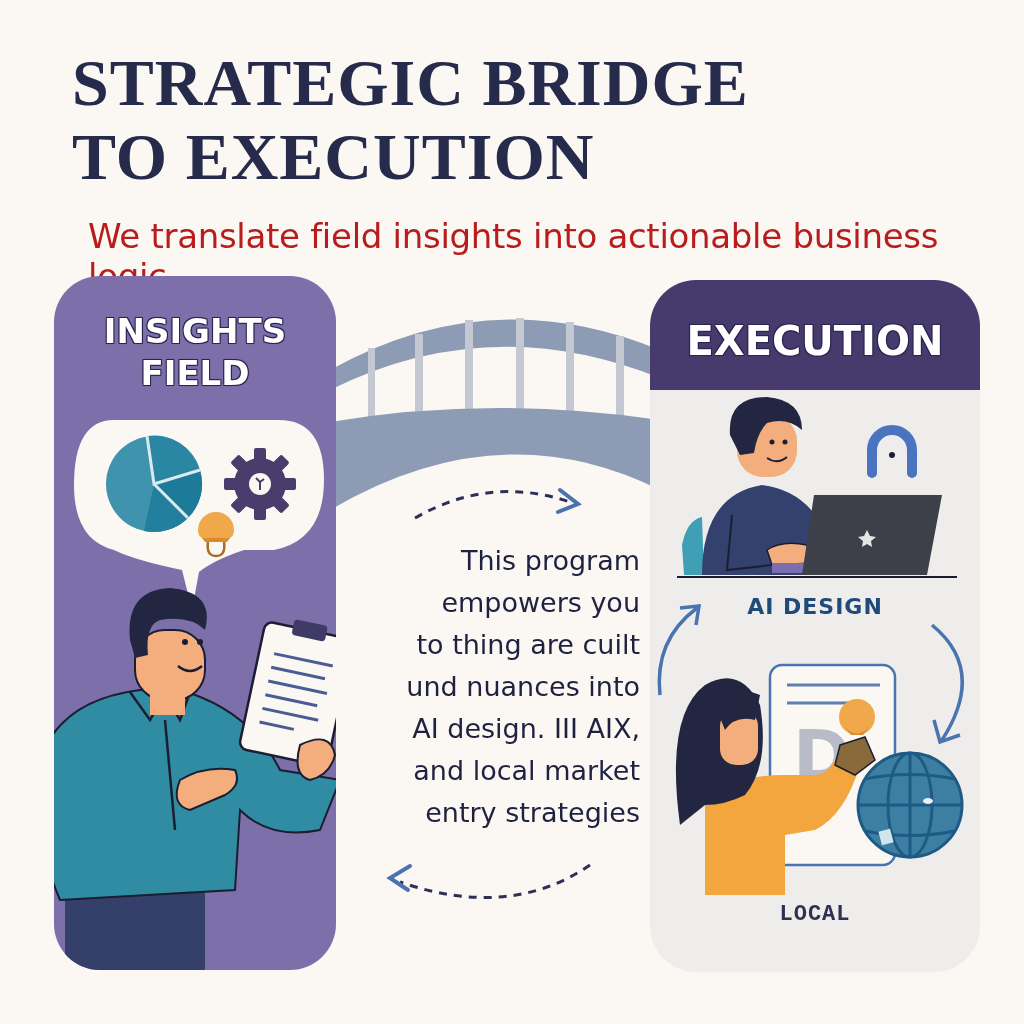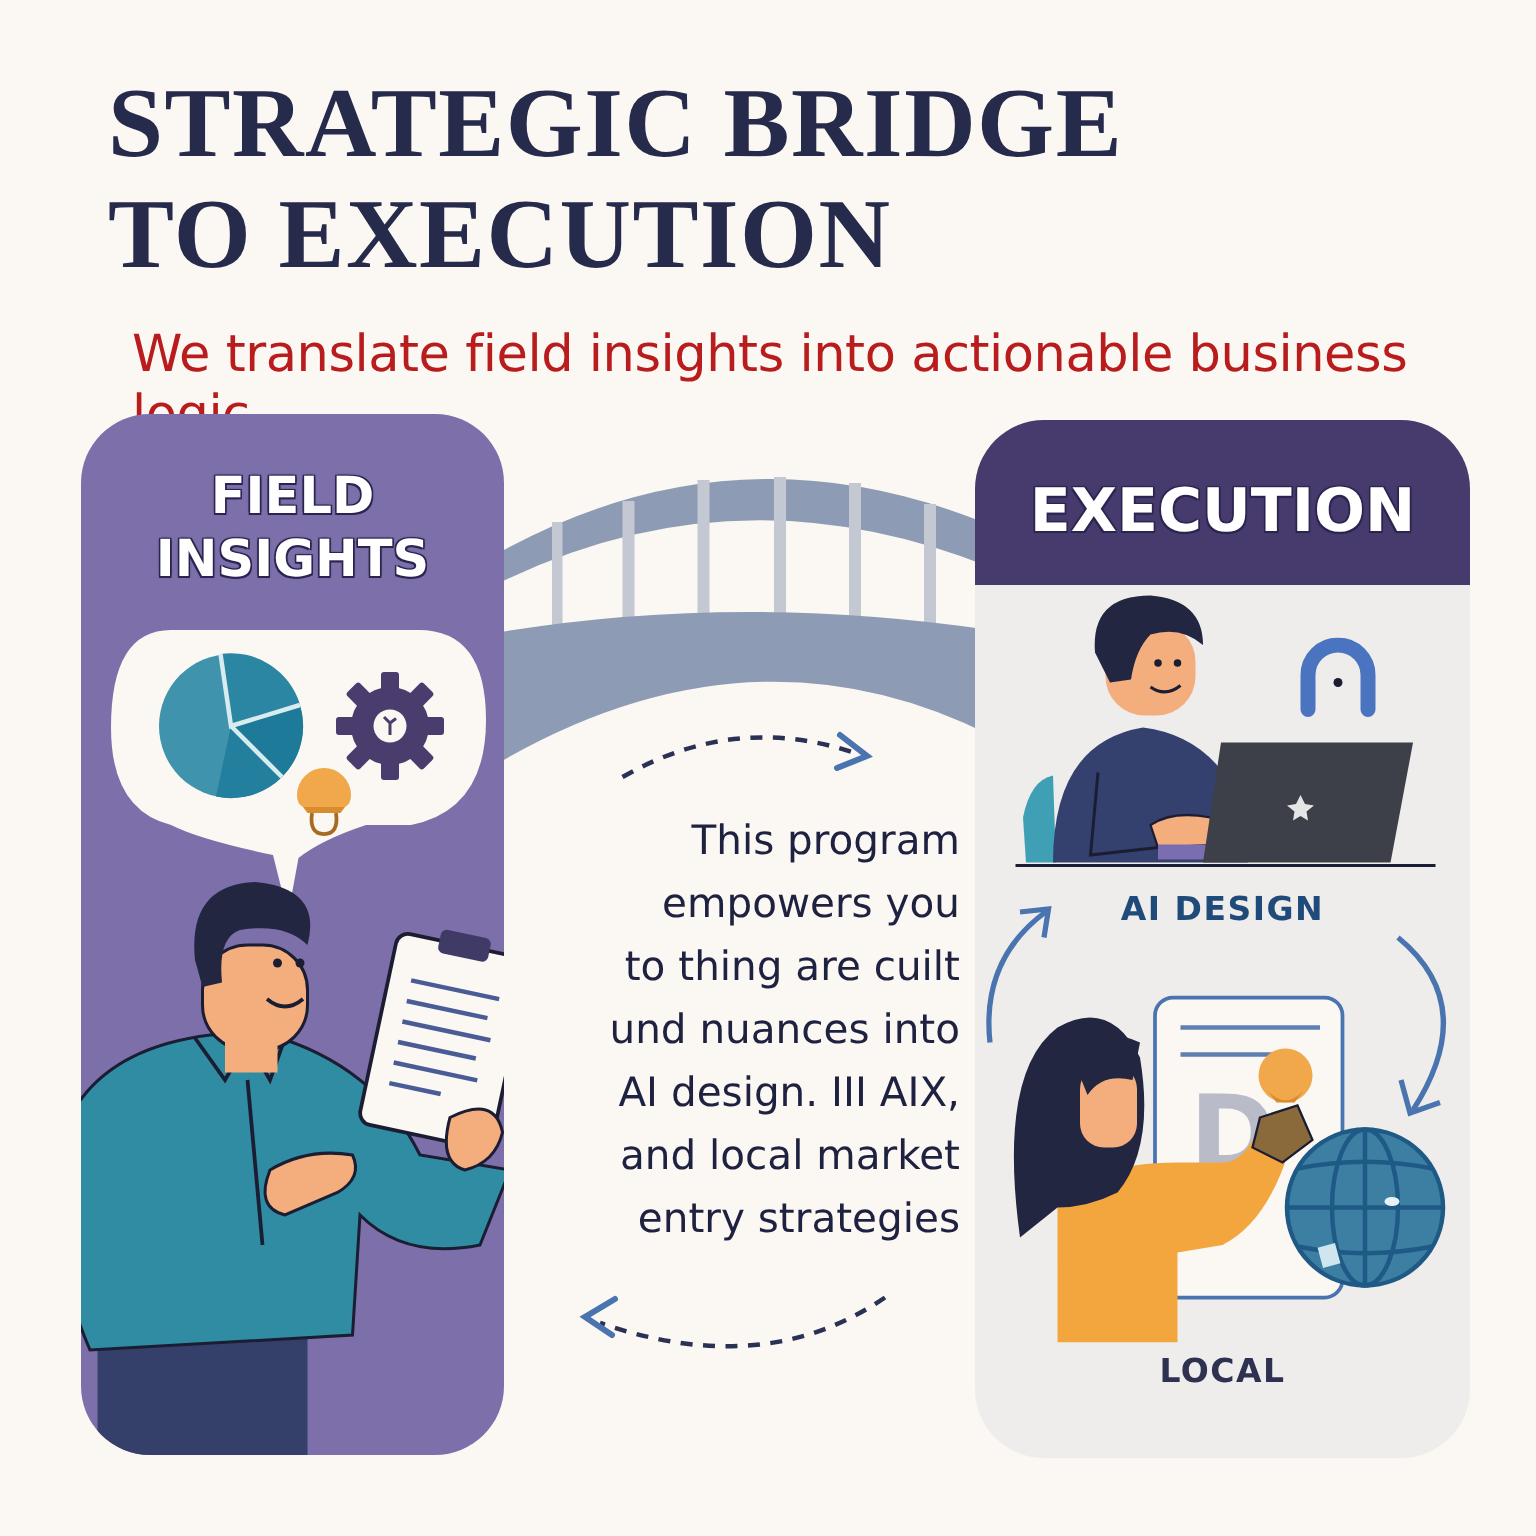--- a/index.html
+++ b/index.html
@@ -42,21 +42,21 @@
   }
   .center-text span { display: block; }
   .ai-design {
     position: absolute; left: 650px; top: 594px; width: 330px; text-align: center;
     font-weight: bold; font-size: 22px; color: #1f4b7a; letter-spacing: 1px;
   }
   .local-market {
     position: absolute; left: 650px; top: 900px; width: 330px; text-align: center;
     font-weight: bold; font-size: 22px; line-height: 30px; color: #2e3250; letter-spacing: 1px;
   }
-  .local-market span { display: block; }
+  .local-market span { display: block; font-family: Liberation Mono, monospace; }
   svg { position: absolute; }
 </style>
 </head>
 <body>
 
 <h1 class="title">
   <span>STRATEGIC BRIDGE</span>
   <span>TO EXECUTION</span>
 </h1>
 <p class="subtitle">We translate field insights into actionable business logic</p>
@@ -69,22 +69,22 @@
     <rect x="135" y="30" width="8" height="92"></rect>
     <rect x="186" y="28" width="8" height="92"></rect>
     <rect x="236" y="32" width="8" height="90"></rect>
     <rect x="286" y="46" width="8" height="82"></rect>
   </g>
   <path d="M0 132 Q160 105 330 130 L330 200 Q170 120 0 220 Z" fill="#8d9cb4"></path>
 </svg>
 
 <div class="left-card">
   <div class="card-heading" style="top:34px">
+    <span style="display:block">INSIGHTS</span>
     <span style="display:block">FIELD</span>
-    <span style="display:block">INSIGHTS</span>
   </div>
 
   <svg style="left:20px;top:134px" width="250" height="200" viewBox="0 0 250 200">
     <path d="M40 10 H205 Q250 10 250 70 Q250 130 200 140 L170 140 Q140 150 125 162 L118 200 L108 160 Q60 150 40 140 Q0 130 0 75 Q0 10 40 10 Z" fill="#fbf7f3"></path>
   </svg>
   <svg style="left:50px;top:158px" width="100" height="100" viewBox="0 0 100 100">
     <circle cx="50" cy="50" r="48" fill="#3f93ac"></circle>
     <path d="M50 50 L43 2 A48 48 0 0 1 96 36 Z" fill="#2a86a3"></path>
     <path d="M50 50 L96 36 A48 48 0 0 1 84 84 Z" fill="#1d7a99"></path>
     <path d="M50 50 L84 84 A48 48 0 0 1 40 97 Z" fill="#237f9e"></path>

